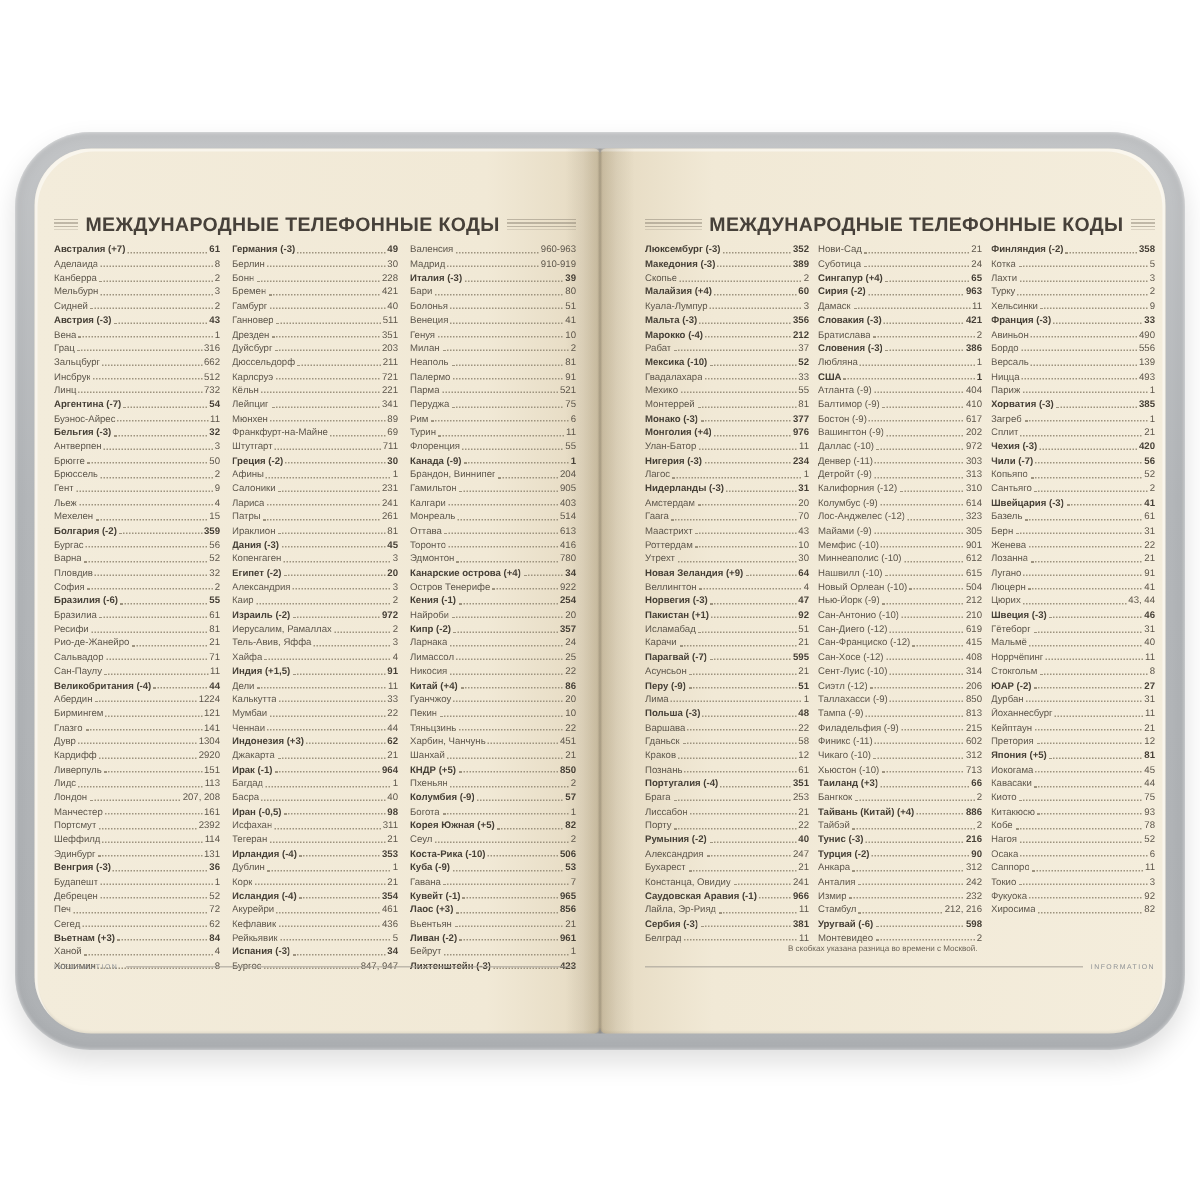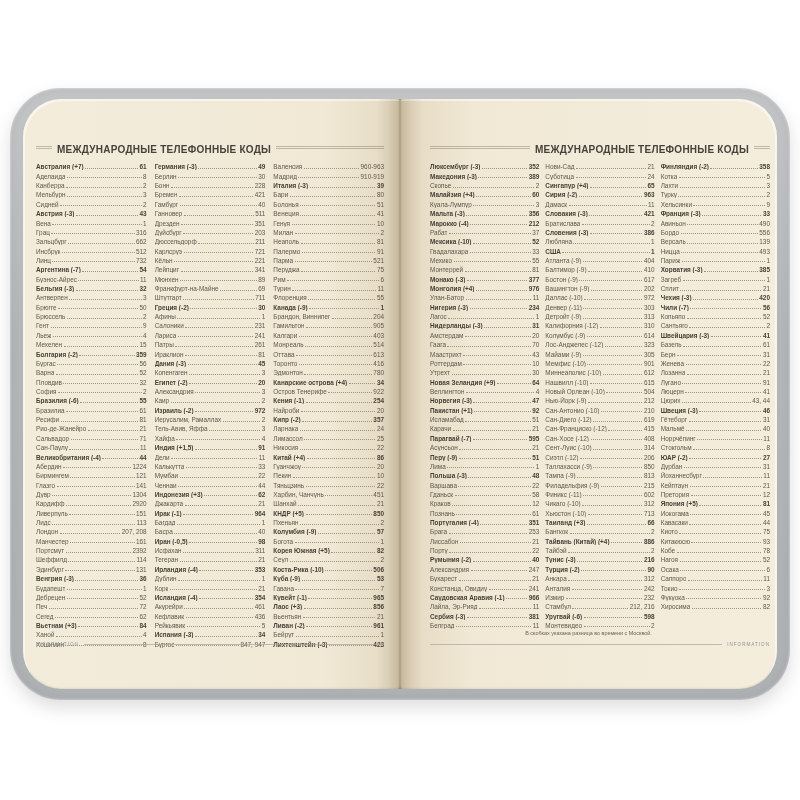--- a/index.html
+++ b/index.html
@@ -16,21 +16,21 @@
       background:linear-gradient(270deg,#f4eddc 0%,#f1e9d6 80%,#e6dbc3 97%,#dccfb2 100%);
       box-shadow:inset -2px 2px 0 rgba(255,255,255,0.5), inset 0 -1px 2px rgba(0,0,0,0.08);}
   .gutter{position:absolute;left:50%;top:11px;bottom:11px;width:46px;transform:translateX(-50%);
       background:linear-gradient(90deg,rgba(85,70,45,0) 0%,rgba(85,70,45,0.16) 46%,rgba(60,48,30,0.30) 50%,rgba(85,70,45,0.16) 54%,rgba(85,70,45,0) 100%);
       pointer-events:none;}
   .pbody{position:absolute;top:0;left:0;right:0;bottom:0;}
   .page-left  .pbody{padding:44px 16px 0 13px;}
   .page-right .pbody{padding:44px 7px 0 30px;}
 
   .hdr{display:flex;align-items:center;height:13px;margin-bottom:5px;}
-  .htitle{font-size:10px;font-weight:bold;color:#47413a;letter-spacing:0.25px;white-space:nowrap;padding:0 5px;}
+  .htitle{font-size:13px;font-weight:bold;color:#47413a;letter-spacing:0.25px;white-space:nowrap;padding:0 5px;}
   .hline{flex:1;height:7px;align-self:center;
       background:repeating-linear-gradient(180deg,#958c7c 0px,#958c7c 0.8px,rgba(0,0,0,0) 0.8px,rgba(0,0,0,0) 2.3px);
       opacity:0.55;}
   .hline.short{flex:0 0 16px;}
 
   .cols{display:flex;}
   .page-left  .cols{gap:8px;}
   .page-right .cols{gap:6px;}
   .col{flex:1;min-width:0;}
   .row{display:flex;align-items:flex-end;height:9.37px;font-size:6.4px;color:#5d564b;}

